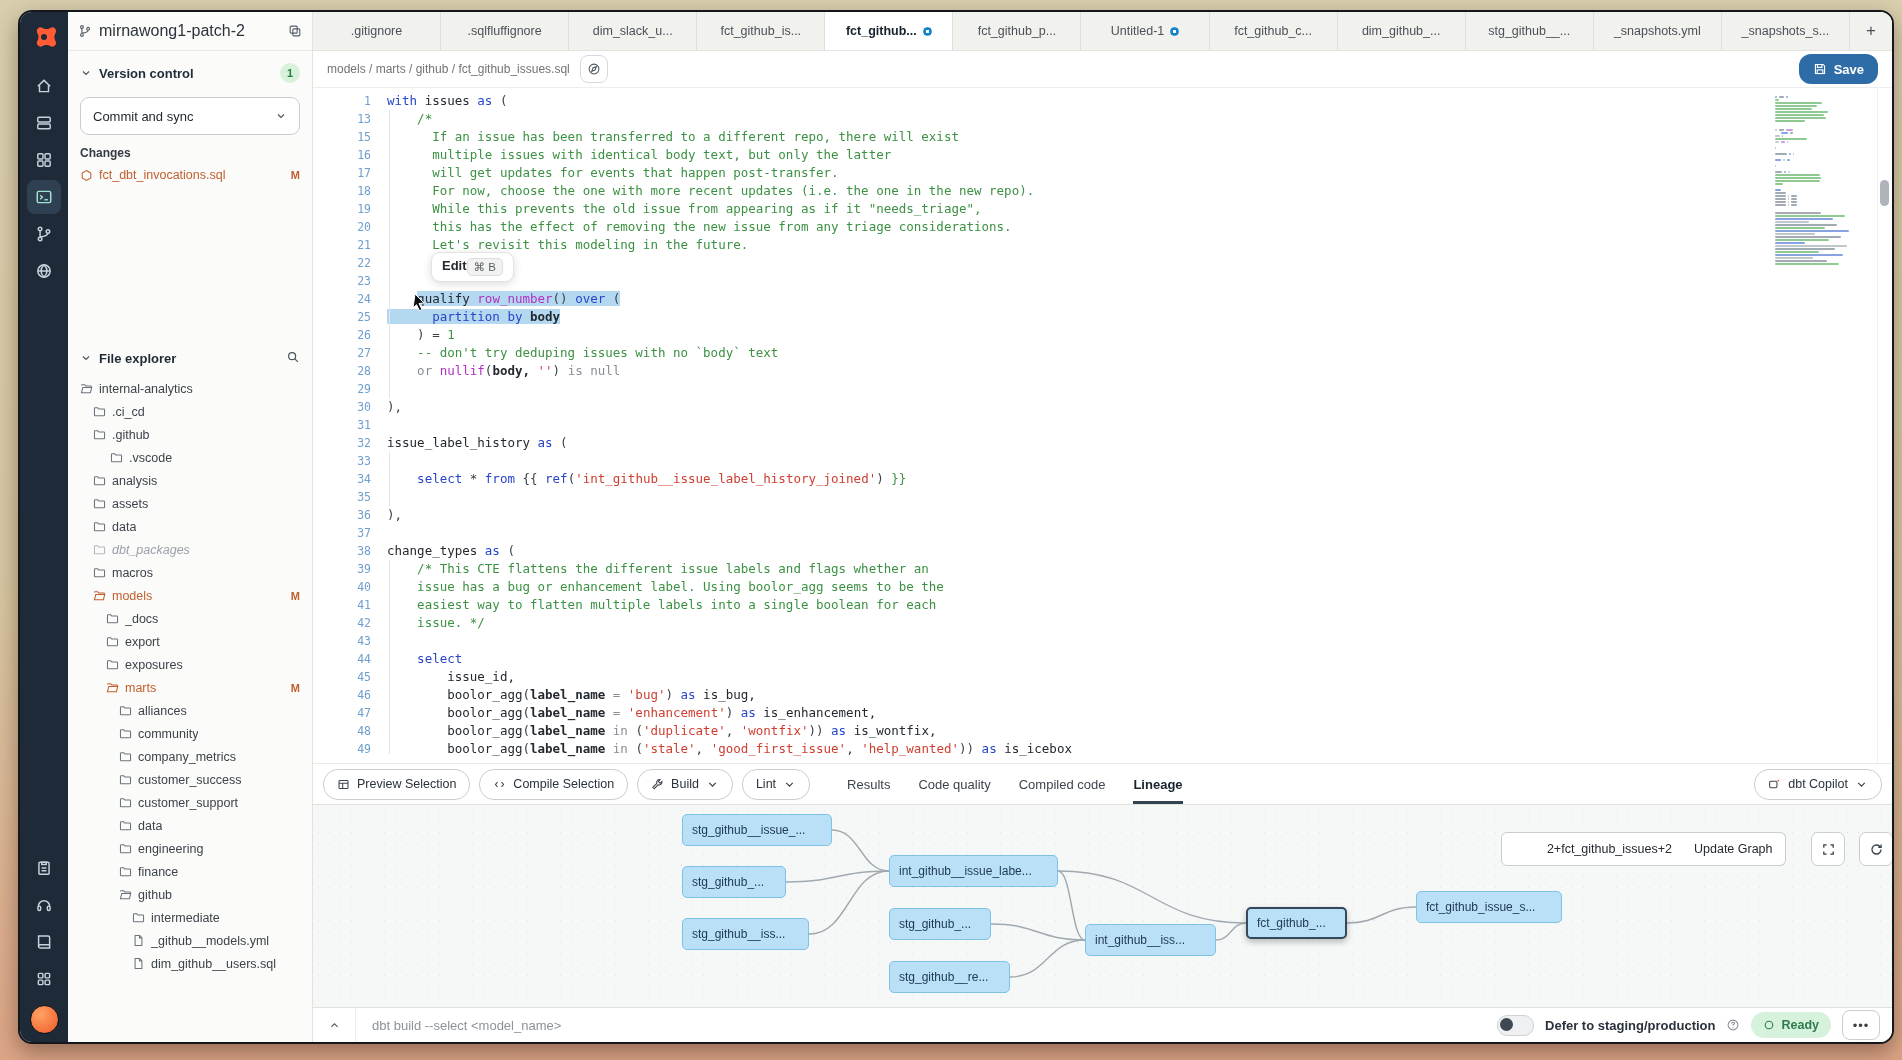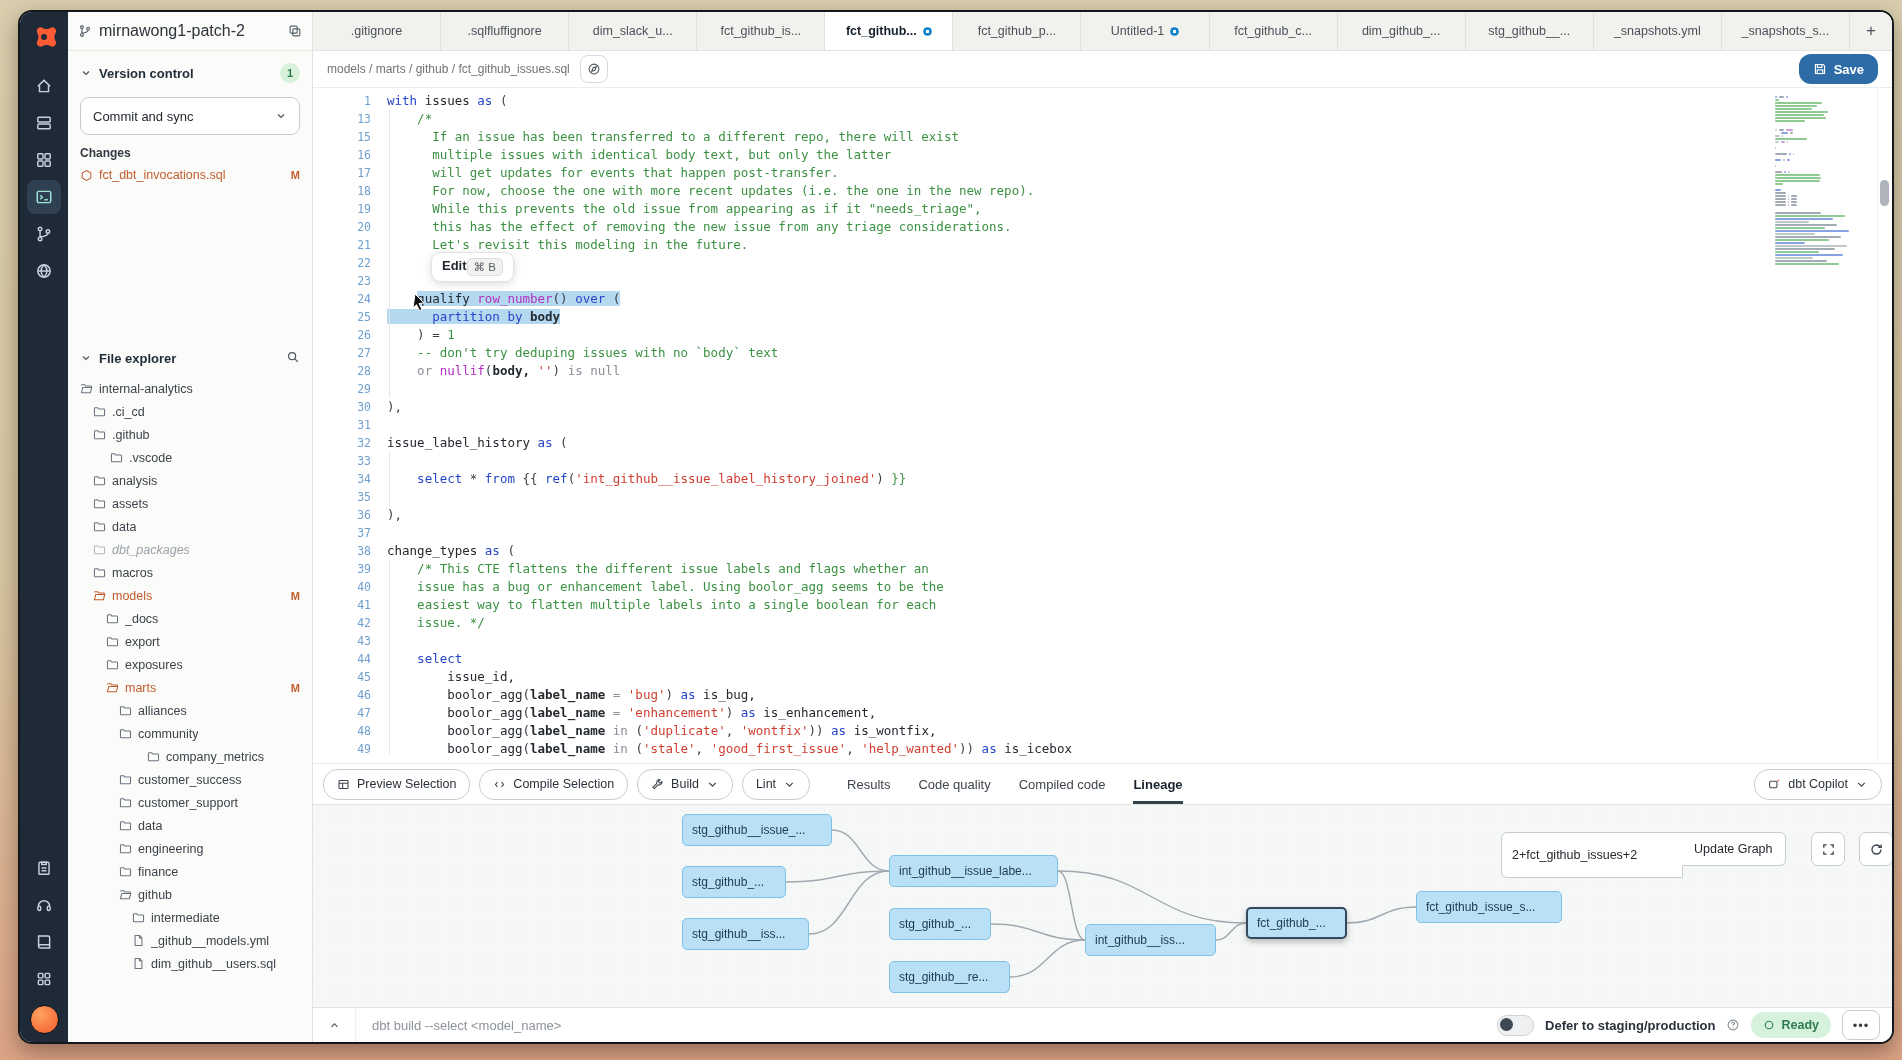--- a/index.html
+++ b/index.html
@@ -102,22 +102,22 @@
           padding-top:3px;cursor:pointer;}
   .tb-tab.active{border-bottom-color:#33424f;color:#18222c;font-weight:bold;}
   .copilot{margin-left:auto;align-self:center;}
   
   .lineage{height:202px;flex:none;position:relative;background:#f6f7f7;overflow:hidden;
            background-image:radial-gradient(#dfe2e3 .8px,transparent 1px);background-size:11px 11px;}
   .lineage svg.edges{position:absolute;inset:0;width:100%;height:100%;}
   .node{position:absolute;height:32px;box-sizing:border-box;background:#b9e0f6;border:1px solid #7fc2e4;border-radius:5px;
         font-size:12px;color:#1d3850;display:flex;align-items:center;padding:0 9px;white-space:nowrap;overflow:hidden;cursor:pointer;}
   .node.selected{border:2px solid #33495c;box-shadow:0 3px 6px rgba(0,0,0,.25);}
-  .lin-search{position:absolute;left:1188px;top:27px;width:182px;height:46px;box-sizing:border-box;border:1px solid #c8cdd2;
-              border-radius:6px 0 0 6px;padding:0 10px;font-size:12.5px;color:#23292f;background:#fff;font-family:"Liberation Sans",sans-serif;}
+  .lin-search{position:absolute;left:1188px;top:27px;width:182px;height:34px;box-sizing:border-box;border:1px solid #c8cdd2;
+              border-radius:6px 0 0 6px;padding:0 10px;font-size:12.5px;color:#23292f;background:#fff;font-family:"Liberation Sans",sans-serif;text-align:right;}
   .lin-update{position:absolute;left:1369px;top:27px;height:34px;border:1px solid #c8cdd2;border-left:none;border-radius:0 6px 6px 0;
               background:#fff;font-size:12.5px;color:#23292f;padding:0 12px;cursor:pointer;font-family:"Liberation Sans",sans-serif;}
   .lin-iconbtn{position:absolute;top:27px;width:34px;height:34px;box-sizing:border-box;border:1px solid #c8cdd2;border-radius:7px;
                background:#fff;display:flex;align-items:center;justify-content:center;color:#39424b;cursor:pointer;}
   .lin-iconbtn svg{width:15px;height:15px;}
   
   .bottombar{height:34px;flex:none;border-top:1px solid #e2e2df;background:#fff;display:flex;align-items:center;}
   .collapse{width:42px;height:100%;border-right:1px solid #eeeeec;display:flex;align-items:center;justify-content:center;
             color:#555c63;cursor:pointer;}
   .collapse svg{width:11px;height:11px;}
@@ -367,21 +367,21 @@
             <path d="M1.8 4.4c0-.5.4-.9.9-.9h3.1l1.4 1.5h6.1c.5 0 .9.4.9.9v6.4c0 .5-.4.9-.9.9H2.7a.9.9 0 01-.9-.9z"></path>
           </svg>
           <span class="tree-label">alliances</span>
         </div>
         <div class="tree-row" style="padding-left: 51px;">
           <svg viewBox="0 0 16 16" fill="none" stroke="currentColor" stroke-width="1.3">
             <path d="M1.8 4.4c0-.5.4-.9.9-.9h3.1l1.4 1.5h6.1c.5 0 .9.4.9.9v6.4c0 .5-.4.9-.9.9H2.7a.9.9 0 01-.9-.9z"></path>
           </svg>
           <span class="tree-label">community</span>
         </div>
-        <div class="tree-row" style="padding-left: 51px; margin-left: 28px;">
+        <div class="tree-row" style="padding-left: 51px;">
           <svg viewBox="0 0 16 16" fill="none" stroke="currentColor" stroke-width="1.3">
             <path d="M1.8 4.4c0-.5.4-.9.9-.9h3.1l1.4 1.5h6.1c.5 0 .9.4.9.9v6.4c0 .5-.4.9-.9.9H2.7a.9.9 0 01-.9-.9z"></path>
           </svg>
           <span class="tree-label">company_metrics</span>
         </div>
         <div class="tree-row" style="padding-left: 51px;">
           <svg viewBox="0 0 16 16" fill="none" stroke="currentColor" stroke-width="1.3">
             <path d="M1.8 4.4c0-.5.4-.9.9-.9h3.1l1.4 1.5h6.1c.5 0 .9.4.9.9v6.4c0 .5-.4.9-.9.9H2.7a.9.9 0 01-.9-.9z"></path>
           </svg>
           <span class="tree-label">customer_success</span>

